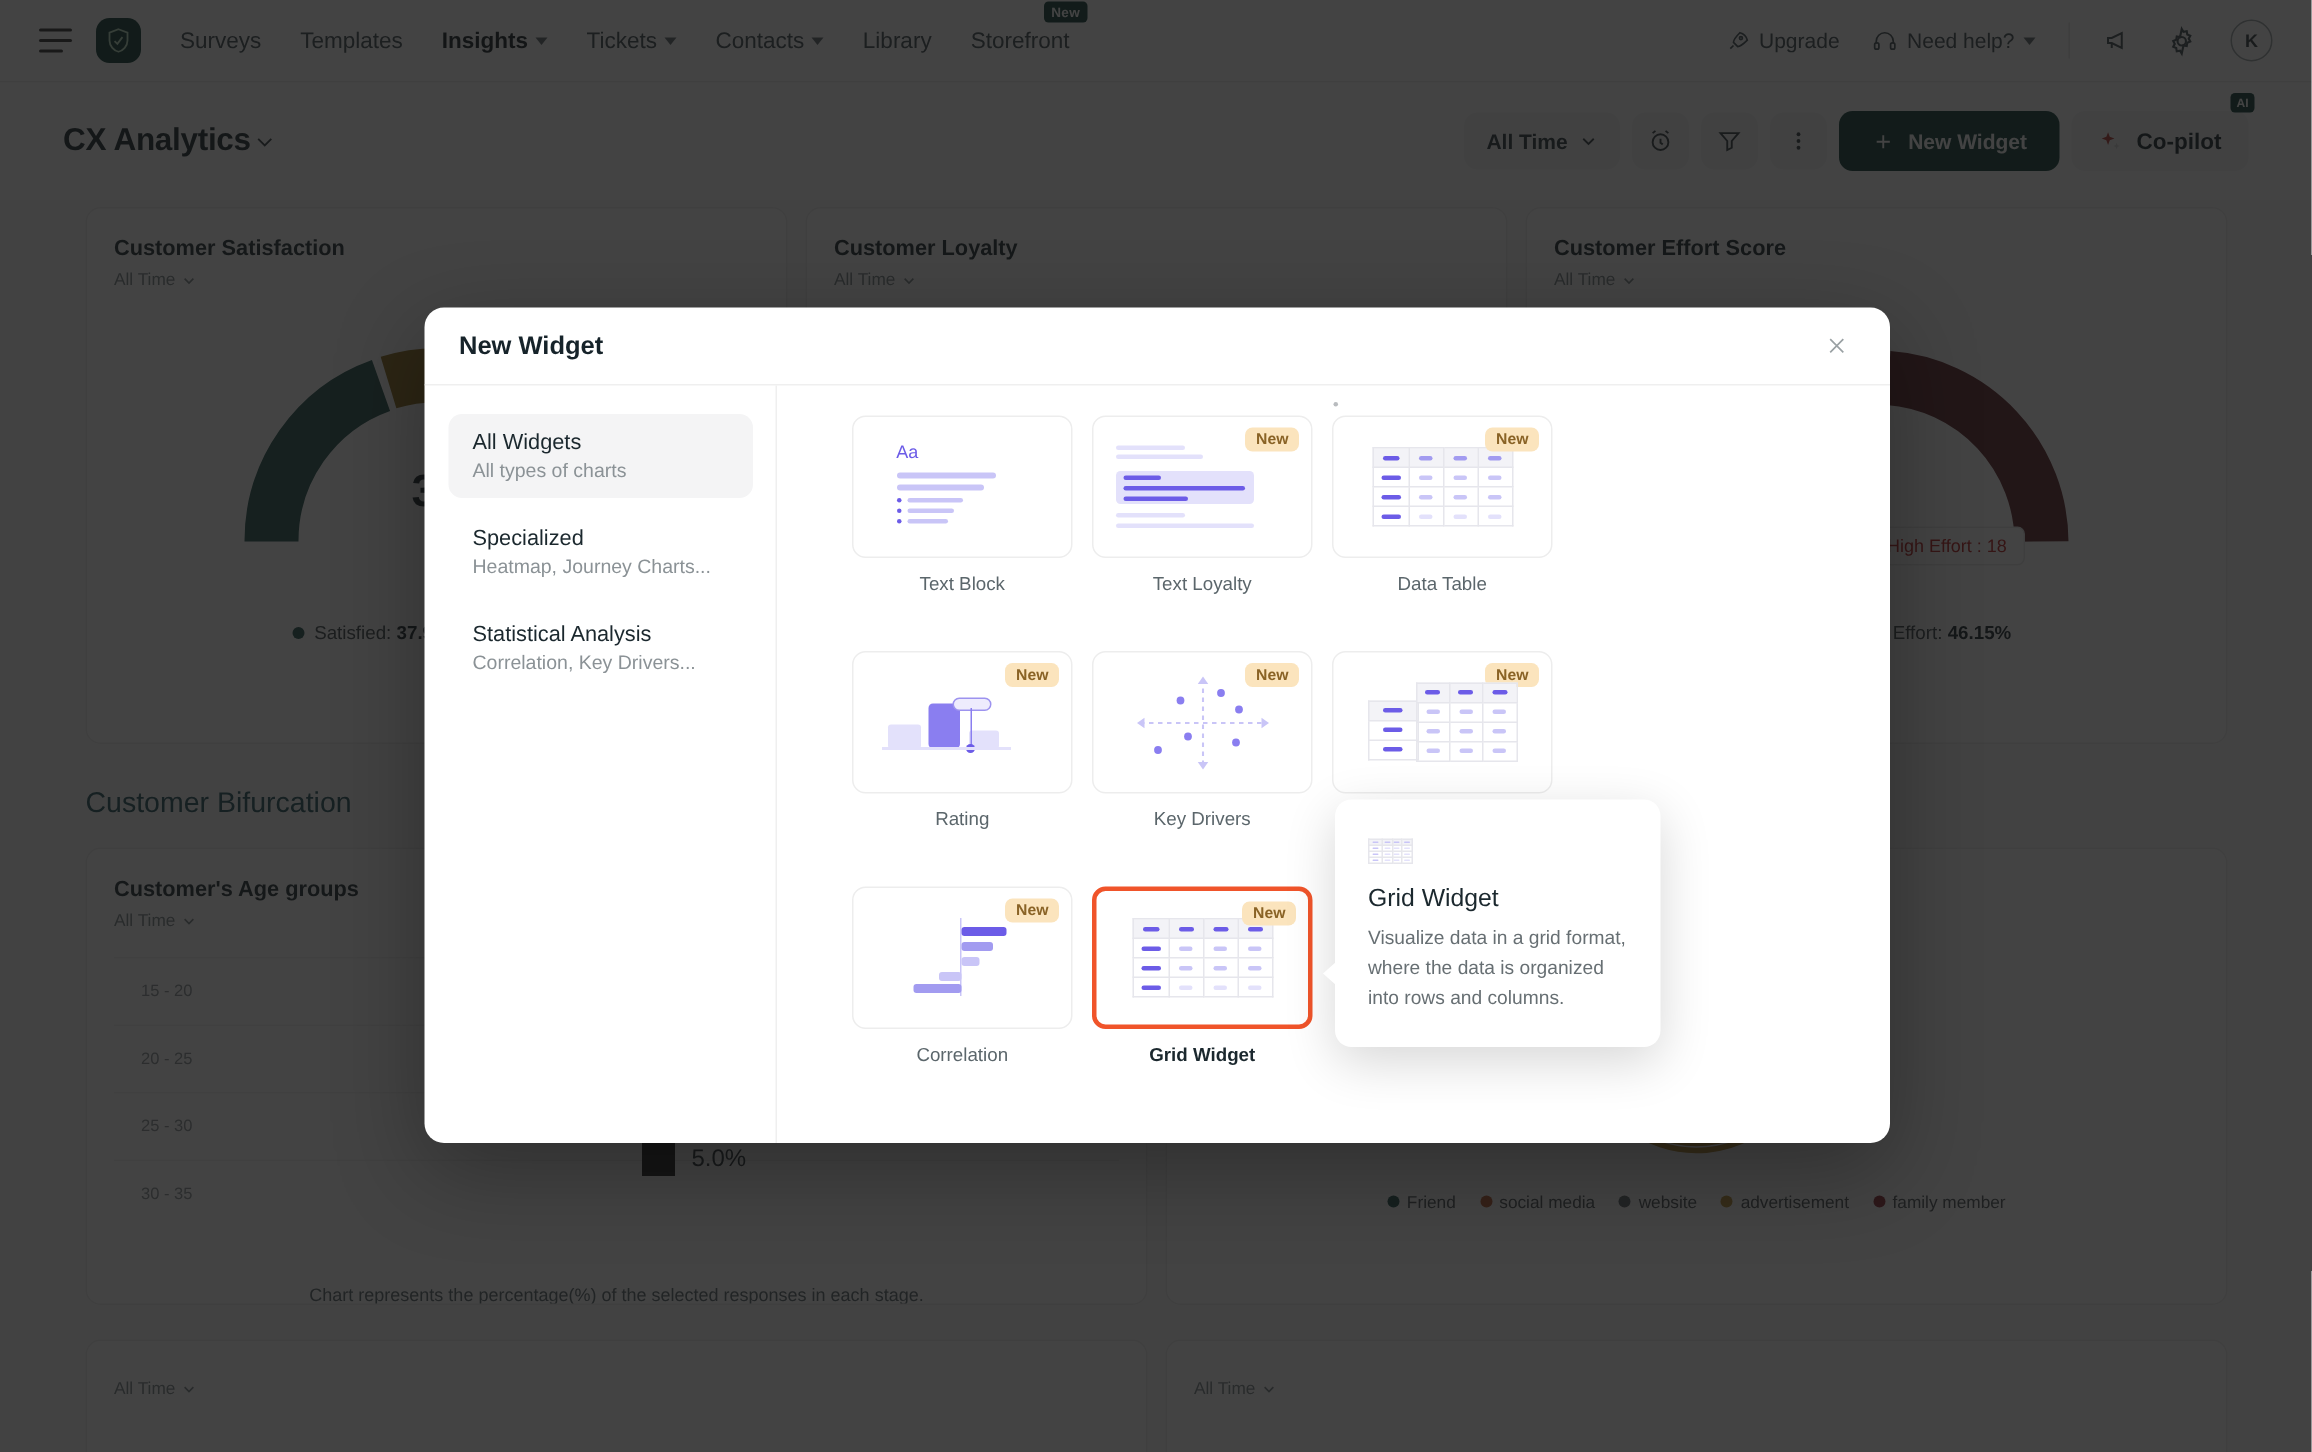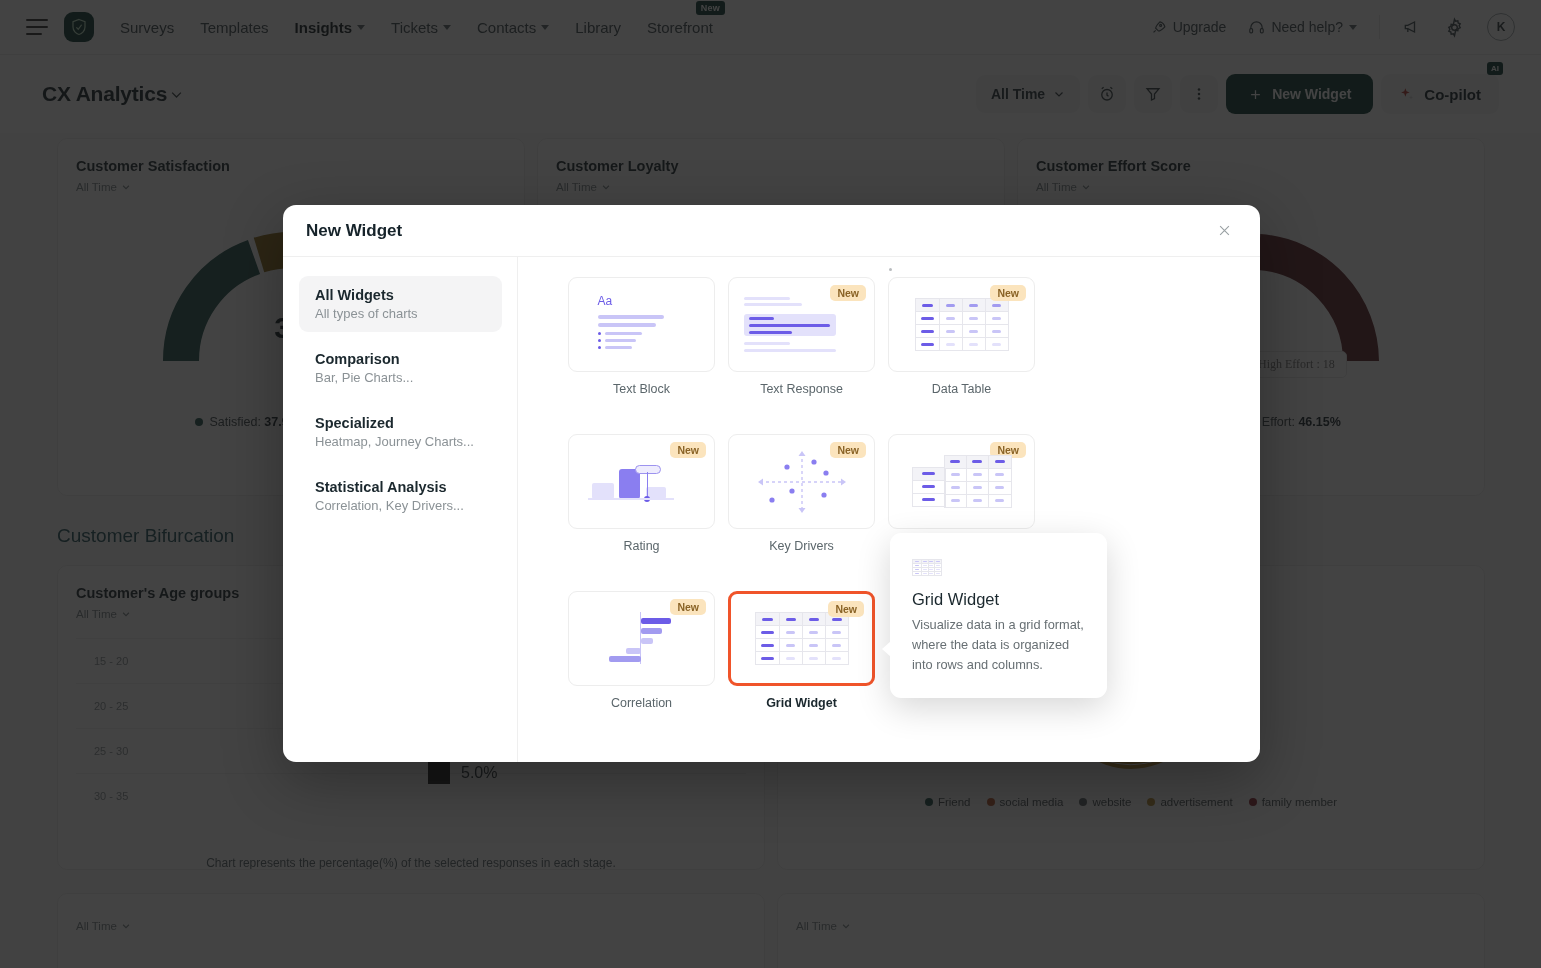--- a/index.html
+++ b/index.html
@@ -140,21 +140,21 @@
     margin-left:auto; width:26px;height:26px; display:flex;align-items:center;justify-content:center;
     cursor:pointer; color:#8e9699; font-size:19px; line-height:1;
   }
   .modal-body { flex:1; display:flex; min-height:0; }
 
   .cat-col { width:235px; padding: 19px 15px 0 16px; border-right:1px solid #efefef; flex:none; }
   .cat {
     padding: 11px 16px; border-radius:9px; cursor:pointer; margin-bottom: 8px;
   }
   .cat.active { background:#f4f4f5; }
-  .cat-name { font-size:14.5px; font-weight:700; color:#1b282e; }
+  .cat-name { font-size:14.5px; font-weight:400; color:#1b282e; }
   .cat-desc { font-size:13px; color:#8b9296; margin-top:3px; }
 
   .widget-col { flex:1; padding: 20px 28px 0 50px; position:relative; overflow:hidden; }
   .scroll-dot { position:absolute; left:50%; top:11px; width:3px;height:3px;border-radius:50%;background:#b9bcbf;}
   .wgrid { display:grid; grid-template-columns: repeat(3, 147px); gap: 38px 13px; }
   .wcell { width:147px; }
   .wbox {
     position:relative; height:95px; border:1px solid #ededed; border-radius:9px;
     background:#fff; display:flex; align-items:center; justify-content:center;
     cursor:pointer;
@@ -372,21 +372,21 @@
               <path d="M5 9 l7 7 7 -7"></path>
             </svg>
         </div>
       </div>
       <div class="gauge-wrap">
         <svg viewBox="0 0 300 170" style="position:absolute;left:50%;top:8px;transform:translateX(-50%);width:300px;height:170px;">
           <path d="M40 160 A110 110 0 0 1 113 56" stroke="#1e4f4a" stroke-width="36" fill="none"></path>
           <path d="M118 54 A110 110 0 0 1 152 50" stroke="#8a6a17" stroke-width="36" fill="none"></path>
           <path d="M158 51 A110 110 0 0 1 260 160" stroke="#5b1f24" stroke-width="36" fill="none"></path>
         </svg>
-        <div style="position:absolute;left:228px;top:158px;background:#fff;border:1px solid #e6e6e6;border-radius:5px;padding:5px 11px;font-size:12px;color:#737373;white-space:nowrap;font-family:Liberation Serif, serif;">
+        <div style="position:absolute;left:228px;top:158px;background:#fff;border:1px solid #e6e6e6;border-radius:5px;padding:5px 11px;font-size:12px;color:#b91c1c;white-space:nowrap;">
           <span>High Effort : 18</span>
         </div>
       </div>
       <div class="legend" style="margin-top:12px;">
         <div><span class="v">5.13%</span></div>
         <div><i class="dot" style="background:#8d2431"></i><span>High Effort:</span> <span class="v">46.15%</span></div>
       </div>
     </div>
 
     <div class="sectiontitle" style="left:57px; top:392px;">Customer Bifurcation</div>
@@ -478,24 +478,20 @@
           <path d="M5 5 L19 19 M19 5 L5 19"></path>
         </svg>
     </div>
   </div>
   <div class="modal-body">
 
     <div class="cat-col">
       <div class="cat active">
         <div class="cat-name">All Widgets</div>
         <div class="cat-desc">All types of charts</div>
-      </div>
-      <div class="cat">
-        <div class="cat-name">Comparison</div>
-        <div class="cat-desc">Bar, Pie Charts...</div>
       </div>
       <div class="cat">
         <div class="cat-name">Specialized</div>
         <div class="cat-desc">Heatmap, Journey Charts...</div>
       </div>
       <div class="cat">
         <div class="cat-name">Statistical Analysis</div>
         <div class="cat-desc">Correlation, Key Drivers...</div>
       </div>
     </div>
@@ -528,21 +524,21 @@
               <div class="bar p4" style="left:2px;top:5px;width:46px;height:3px;"></div>
               <div class="bar p4" style="left:2px;top:11px;width:58px;height:3px;"></div>
               <div style="position:absolute;left:2px;top:22px;width:92px;height:22px;background:#e3e1fb;border-radius:3px;"></div>
               <div class="bar p1" style="left:7px;top:25px;width:25px;height:3px;"></div>
               <div class="bar p1" style="left:7px;top:32px;width:81px;height:3px;"></div>
               <div class="bar p1" style="left:7px;top:39px;width:43px;height:3px;"></div>
               <div class="bar p4" style="left:2px;top:50px;width:46px;height:3px;"></div>
               <div class="bar p4" style="left:2px;top:57px;width:92px;height:3px;"></div>
             </div>
           </div>
-          <div class="wlabel">Text Response</div>
+          <div class="wlabel">Text Loyalty</div>
         </div>
 
         <div class="wcell">
           <div class="wbox">
             <div class="nb">New</div>
             <div>
               <table class="tbl" style="width:94px;">
                 <tbody>
                     <tr>
                       <td class="hd" style="width:24px">

